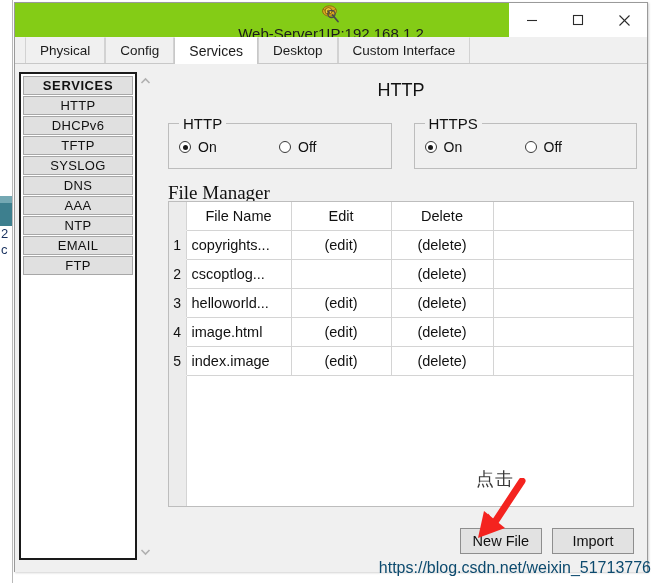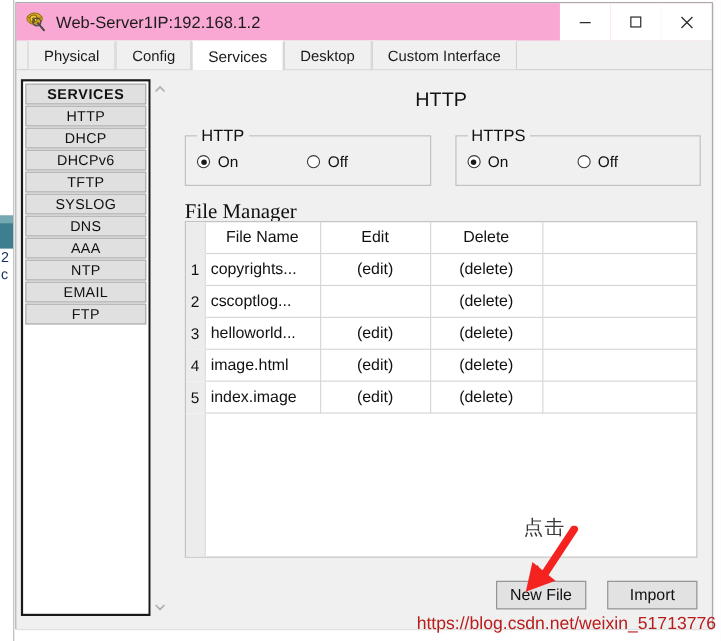--- a/index.html
+++ b/index.html
@@ -58,23 +58,24 @@
     left: 14px; top: 2px;
     width: 634px; height: 570px;
     background: #f0f0f0;
     border: 1px solid #9a9a9a;
     box-sizing: border-box;
     box-shadow: 1px 1px 2px rgba(0,0,0,0.18);
   }
   .titlebar {
     position: relative;
     height: 34px;
-    background: #f9a8d4;
-    display: flex;
-    align-items: center;
+    background: #84cc16;
+    display: flex;
+    align-items: center;
+    flex-direction: column;
   }
   .title-icon {
     width: 22px; height: 22px;
     margin-left: 8px; margin-right: 6px;
     position: relative;
     flex: 0 0 auto;
   }
   .title-text {
     font-size: 15px;
     color: #1b1b1b;
@@ -332,21 +333,21 @@
     left: 460px; top: 478px;
     width: 80px; height: 62px;
     pointer-events: none;
   }
 
   
   .btn-row {
     position: absolute;
     right: 8px; bottom: 12px;
     display: flex;
-    gap: 19px;
+    gap: 10px;
   }
   .btn {
     min-width: 82px;
     height: 26px;
     padding: 0 12px;
     background: #e2e2e2;
     border: 1px solid #8e8e8e;
     box-sizing: border-box;
     display: flex;
     align-items: center;
@@ -355,21 +356,21 @@
     color: #111111;
     font-family: "Liberation Sans", sans-serif;
     white-space: nowrap;
   }
 
   
   .watermark {
     position: absolute;
     right: 4px; bottom: 6px;
     font-size: 16px;
-    color: #b91c1c;
+    color: #0c4a6e;
     font-family: "Liberation Sans", sans-serif;
     white-space: nowrap;
     user-select: none;
   }
 </style>
 </head>
 <body>
 
 <div id="root">
 
@@ -421,21 +422,20 @@
       <div class="tab">Desktop</div>
       <div class="tab">Custom Interface</div>
     </div>
 
     <div class="content">
 
       <div class="sidebar-wrap">
         <div class="sidebar-list">
           <div class="svc-item head">SERVICES</div>
           <div class="svc-item">HTTP</div>
-          <div class="svc-item">DHCP</div>
           <div class="svc-item">DHCPv6</div>
           <div class="svc-item">TFTP</div>
           <div class="svc-item">SYSLOG</div>
           <div class="svc-item">DNS</div>
           <div class="svc-item">AAA</div>
           <div class="svc-item">NTP</div>
           <div class="svc-item">EMAIL</div>
           <div class="svc-item">FTP</div>
         </div>
         <div class="sb-scroll">

